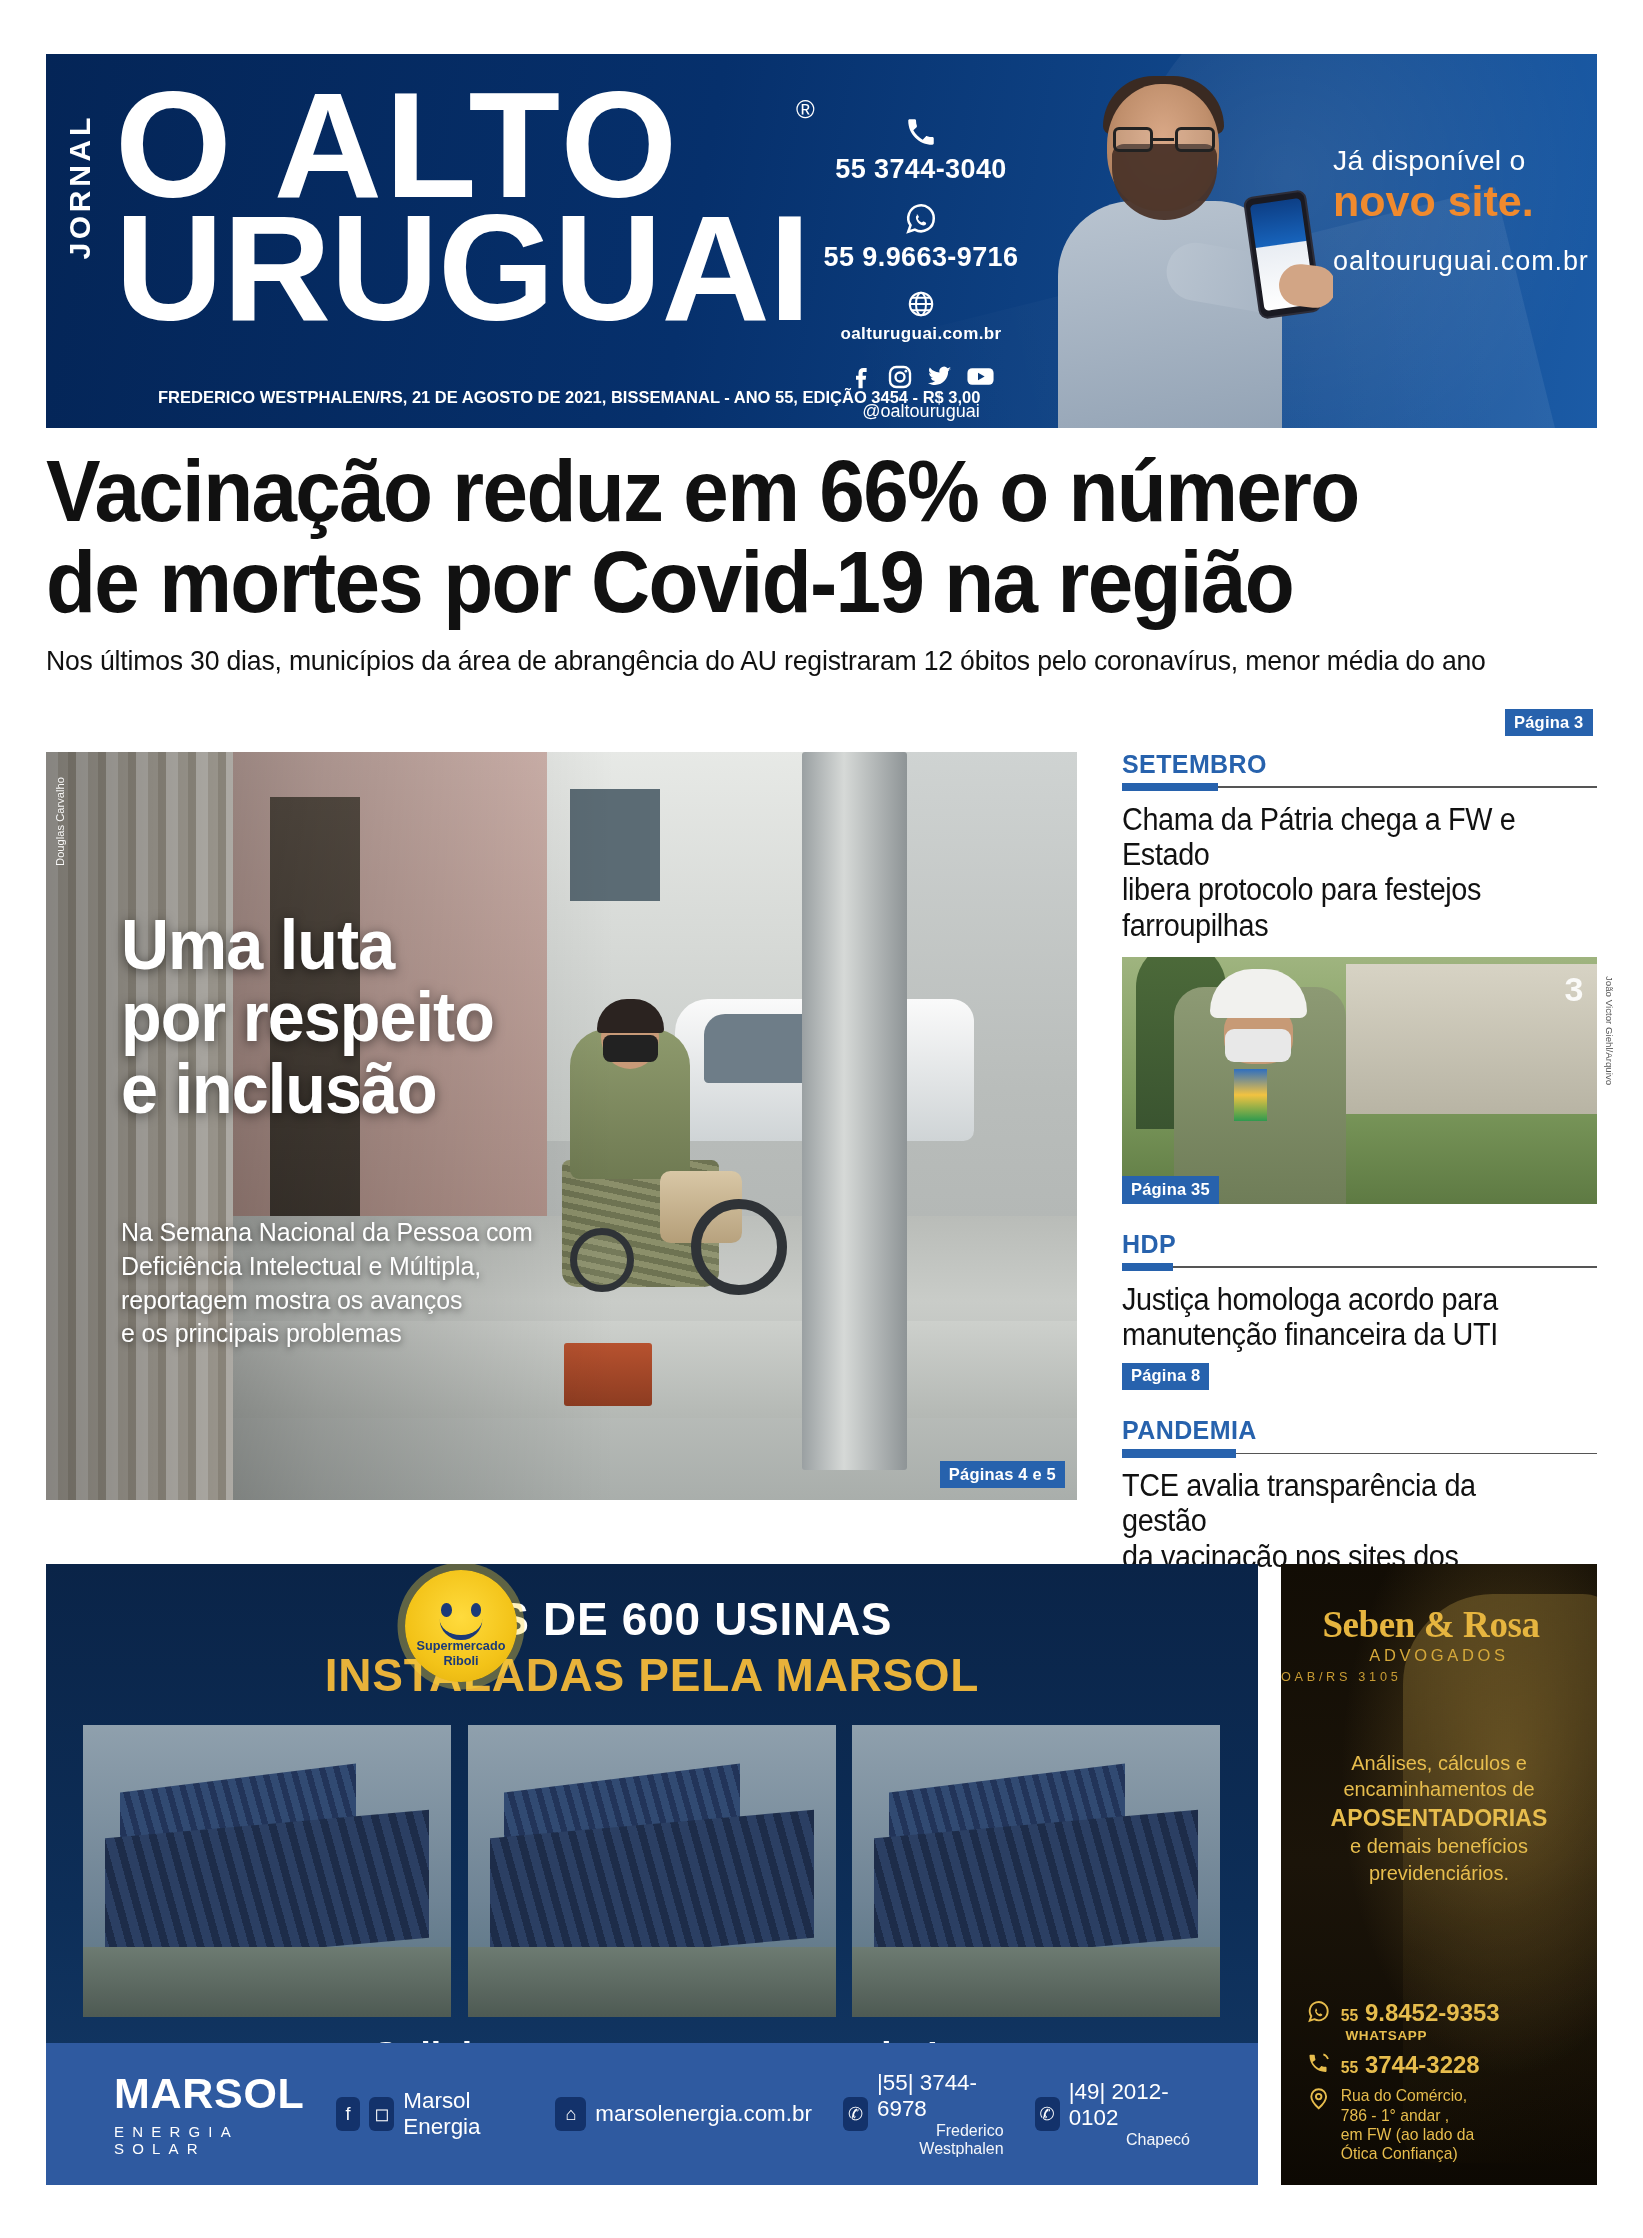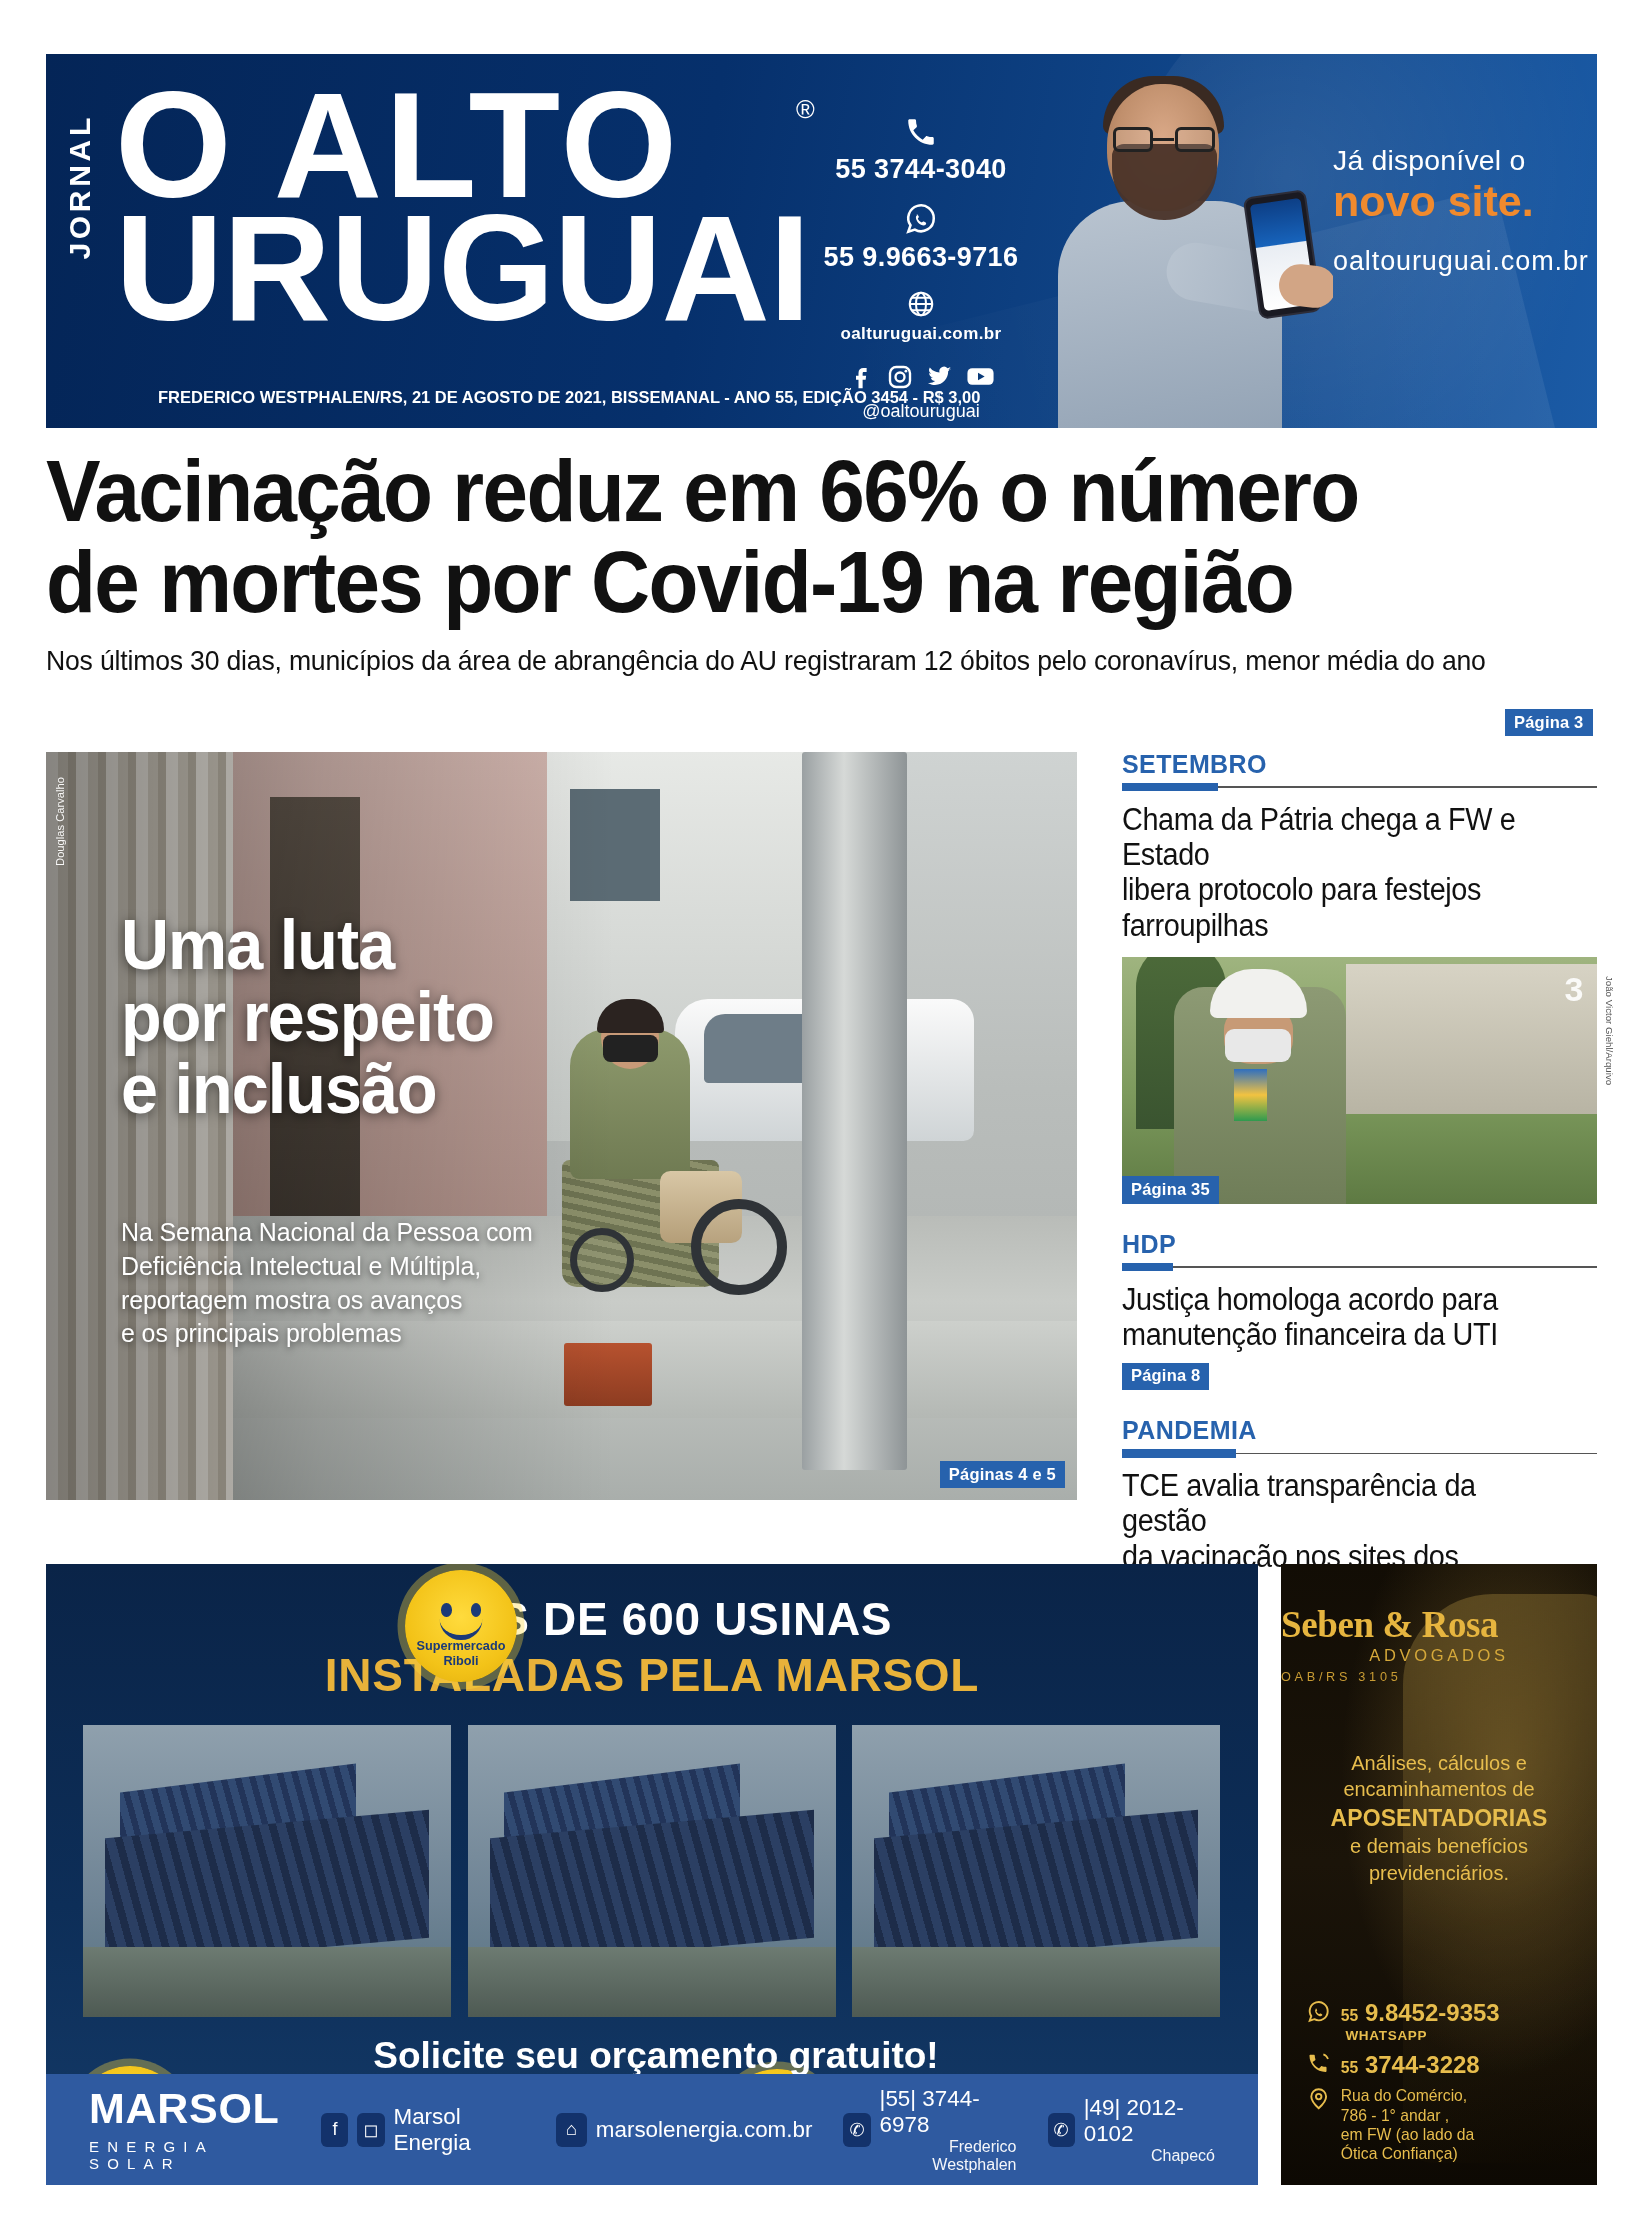--- a/index.html
+++ b/index.html
@@ -372,22 +372,22 @@
   }
   .am-badge .eye.l { left:36px; } .am-badge .eye.r { right:36px; }
   .am-badge .smile {
     position:absolute; left:50%; transform:translateX(-50%); top:49px;
     width:43px; height:21px; border-bottom:5.2px solid #1b3a78; border-radius:0 0 30px 30px;
   }
   .am-b1 { left:28.4px; bottom:7.5px; }
   .am-b2 { left:359px; top:6px; }
   .am-b3 { left:675px; bottom:4.5px; }
   .am-bar {
-    position:absolute; left:0; bottom:0; width:100%; height:111px;
-    background:#2f5aa0; display:flex; align-items:center; padding:0 43px; gap:31px;
+    position:absolute; left:0; bottom:0; width:100%; height:142px;
+    background:#2f5aa0; display:flex; align-items:center; padding:0 68px; gap:31px;
   }
   .am-logo { color:#fff; }
   .am-logo .lg1 {
     font-size:43px; font-weight:bold; letter-spacing:0.7px; line-height:1;
   }
   .am-logo .lg2 { font-size:15px; letter-spacing:8.2px; margin-top:8px; }
   .am-item { display:flex; align-items:center; gap:9px; color:#fff; }
   .am-ic {
     width:31px; height:34px; background:#13326b; border-radius:6px;
     display:flex; align-items:center; justify-content:center; color:#fff; font-size:18px;
@@ -401,21 +401,21 @@
       radial-gradient(ellipse at 72% 34%, rgba(176,140,60,.40) 0%, rgba(0,0,0,0) 52%),
       linear-gradient(180deg,#120d05 0%,#1b1409 48%,#0d0903 100%);
     overflow:hidden; color:#e3b košice;
   }
   .as-statue {
     position:absolute; right:-30px; top:30px; width:224px; height:569px;
     background:linear-gradient(160deg, rgba(190,155,70,.34), rgba(120,95,40,.12) 55%, rgba(0,0,0,0));
     border-radius:90px 45px 30px 30px; filter:blur(0.7px);
   }
   .as-title {
-    position:absolute; left:0; right:16px; top:39px; 
+    position:absolute; left:0; right:16px; top:39px; text-align:center;
     color:#e6b53f; font-weight:bold; font-size:37px; letter-spacing:-0.4px;
     font-family:"Liberation Serif", serif;
   }
   .as-sub1 {
     position:absolute; left:0; right:0; top:82px; text-align:center;
     color:#d6a93a; font-size:16.5px; letter-spacing:3.7px;
   }
   .as-sub2 {
     position:absolute; left:0; right:0; top:106px; text-align:left;
     color:#c99c34; font-size:12.7px; letter-spacing:3.7px;

